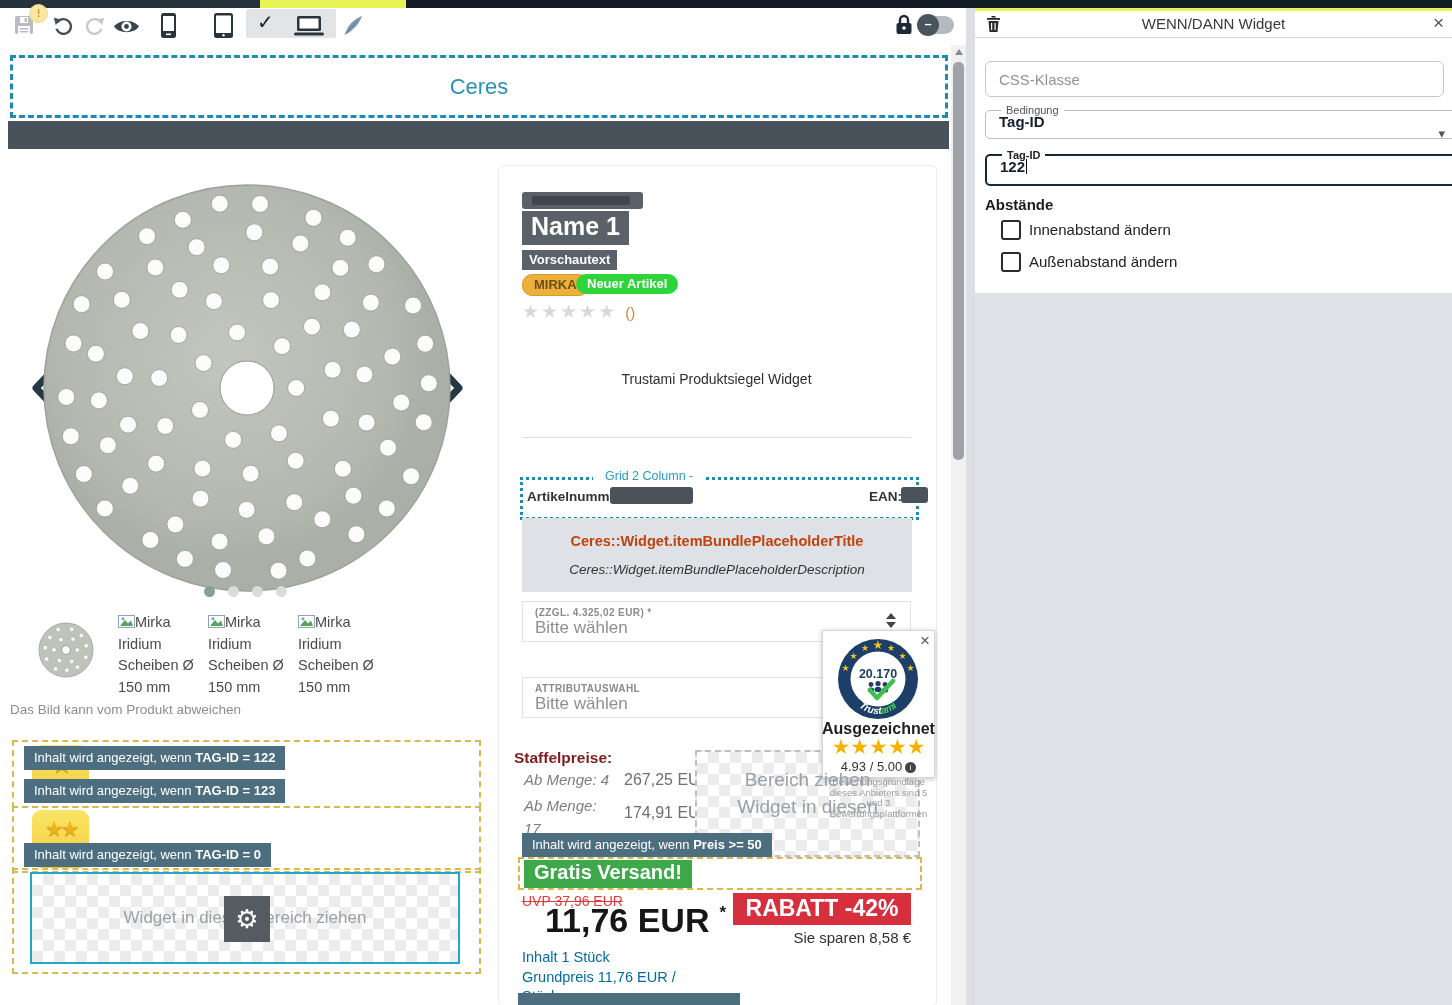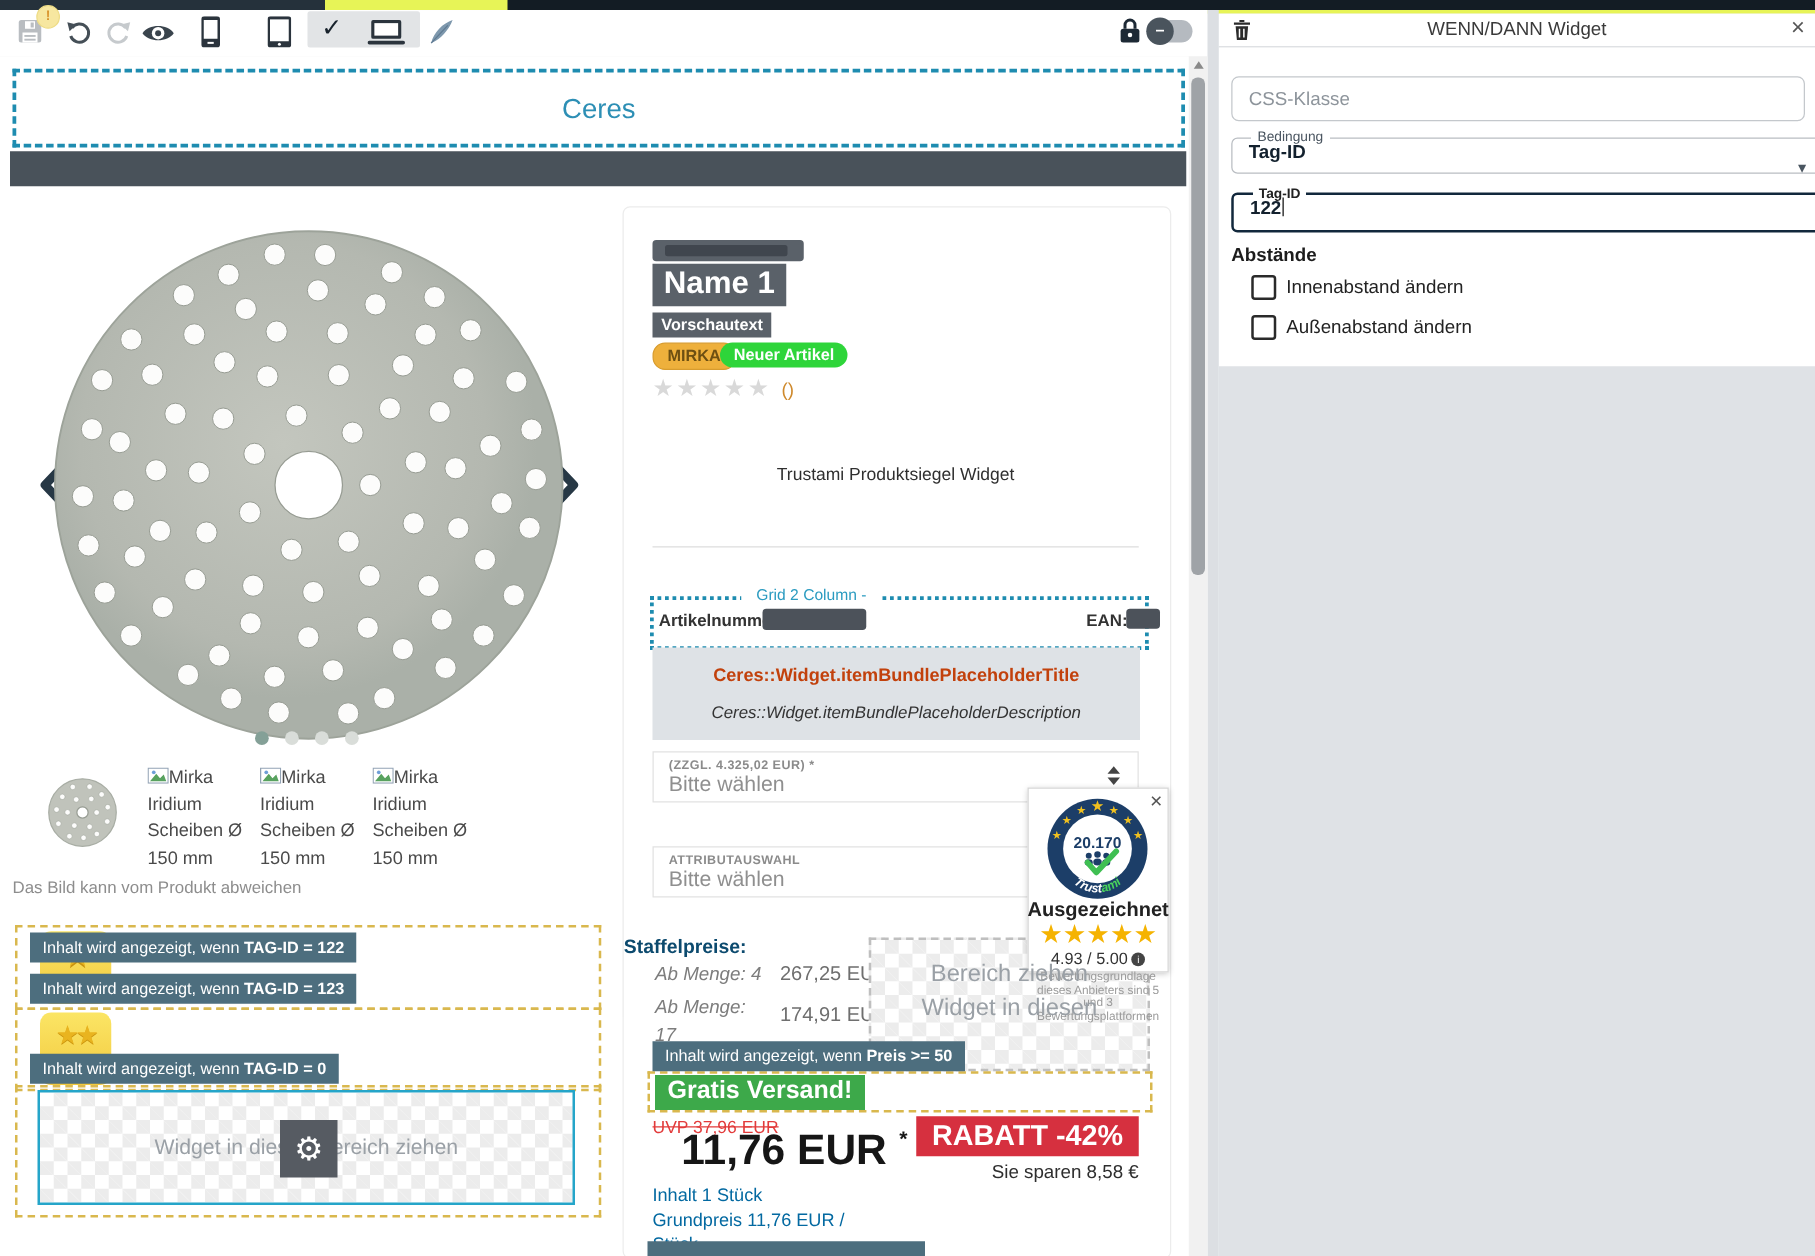--- a/index.html
+++ b/index.html
@@ -466,21 +466,21 @@
     <div class="stepper">
         <div class="up"></div>
         <div class="down"></div>
       </div>
   </div>
   <div class="abs selbox" style="left:522px;top:677px;">
     <div class="sel-label">ATTRIBUTAUSWAHL</div>
     <div class="sel-val">Bitte wählen</div>
   </div>
 
-  <div class="abs" style="left:499px;top:749px;font-size:15.5px;font-weight:bold;color:#0c4a6e;">Staffelpreise:</div>
+  <div class="abs" style="left:514px;top:749px;font-size:15.5px;font-weight:bold;color:#7f1d1d;">Staffelpreise:</div>
   <div class="tier-qty" style="left:524px;top:771px;">Ab Menge: 4</div>
   <div class="tier-price" style="left:624px;top:771px;">267,25 EUR</div>
   <div class="tier-qty" style="left:524px;top:794px;width:90px;line-height:23px;">Ab Menge: 17</div>
   <div class="tier-price" style="left:624px;top:804px;">174,91 EUR</div>
 
   <div class="abs right-drop checker"></div>
 
   <div class="tag-badge" style="left:522px;top:833px;"><span>Inhalt wird angezeigt, wenn </span><b>Preis &gt;= 50</b></div>
   <div class="abs ydash" style="left:518px;top:857px;width:400px;height:29px;"></div>
   <div class="abs gratis">Gratis Versand!</div>

